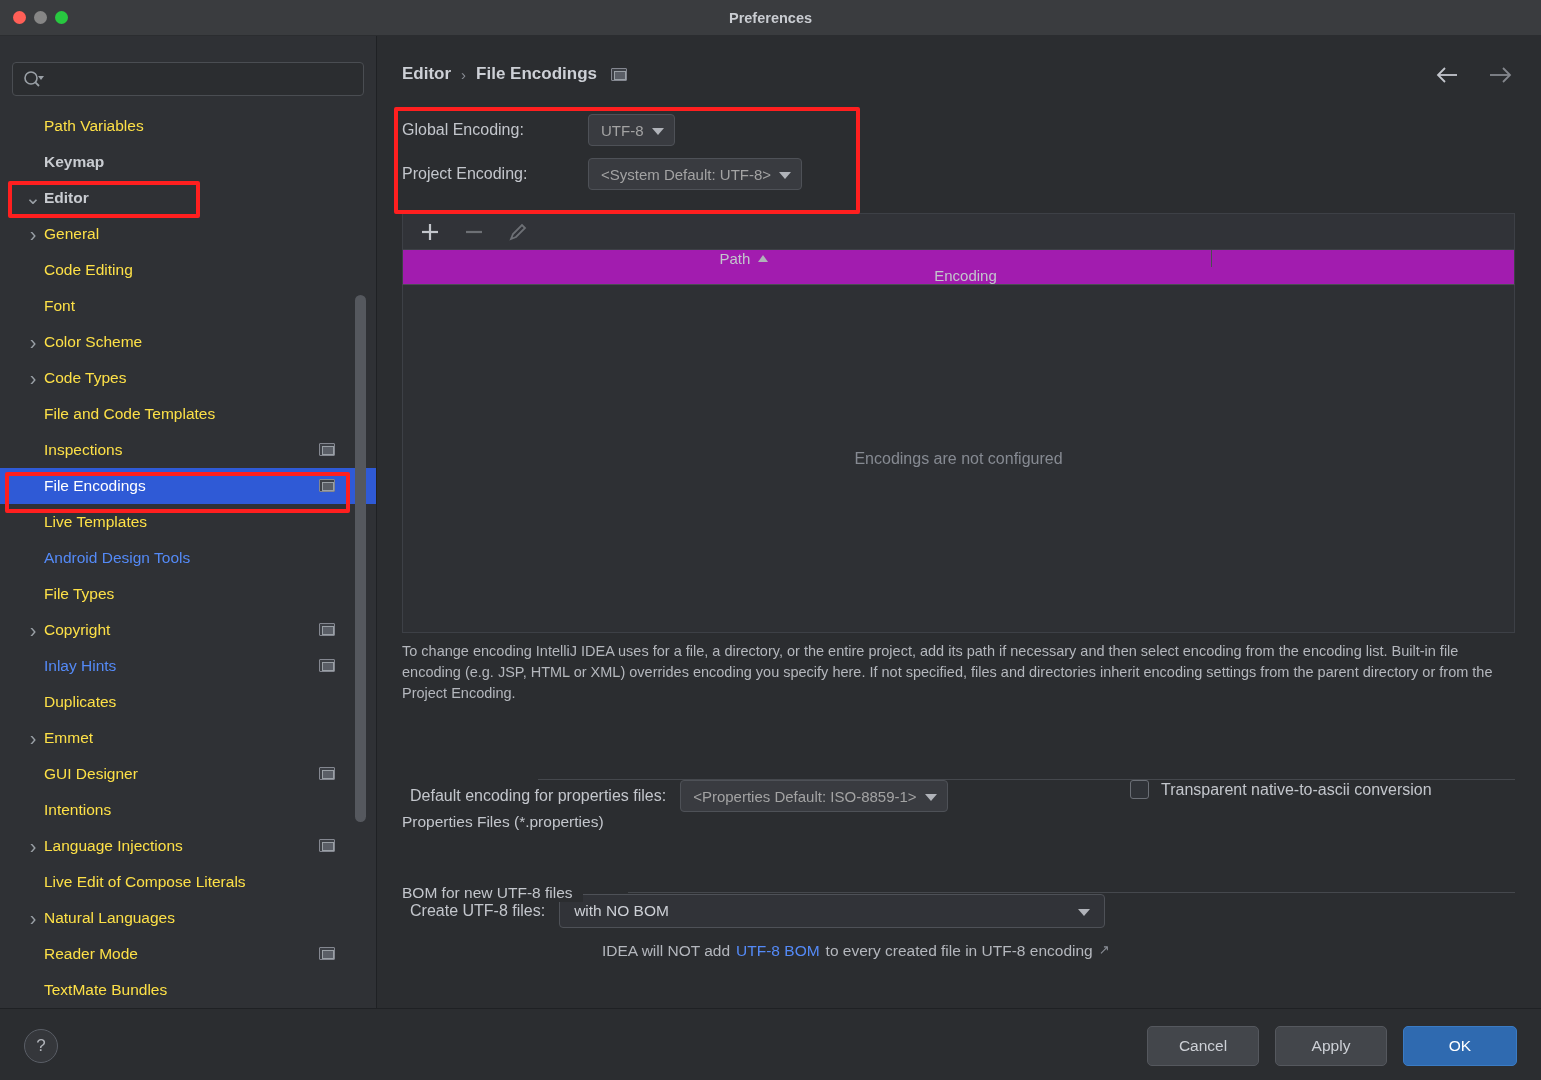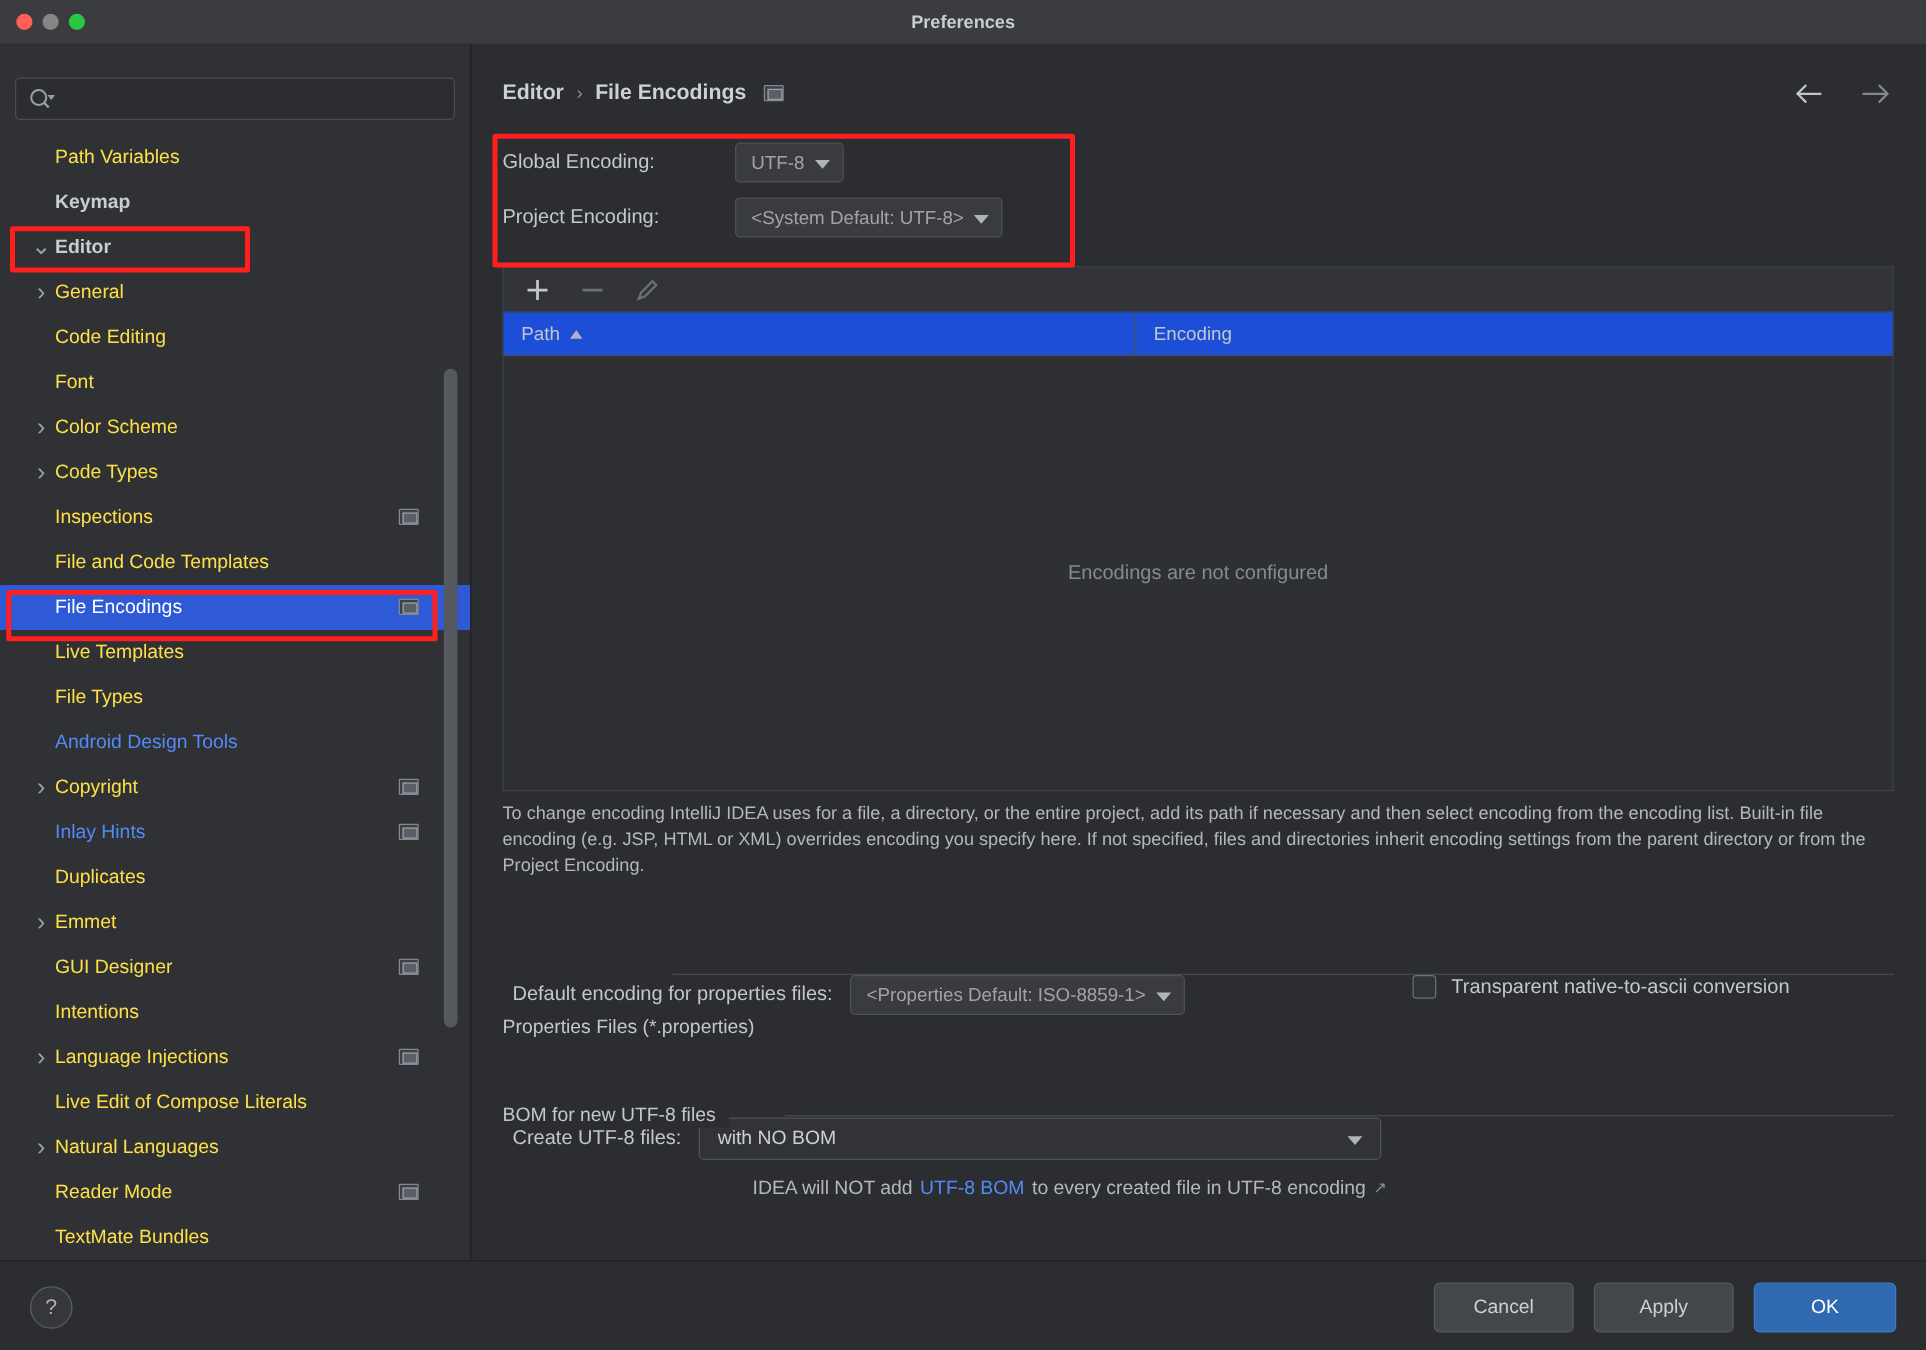--- a/index.html
+++ b/index.html
@@ -140,22 +140,22 @@
   
   .tbl-toolbar {
     position: absolute; left: 24px; top: 177px; width: 1113px; height: 36px;
     background: #313338; border: 1px solid #3d4046; border-bottom: none;
     display: flex; align-items: center; gap: 22px; padding-left: 16px;
   }
   .tb-btn { width: 22px; height: 22px; position: relative; cursor: default; }
 
   .tbl-head {
     position: absolute; left: 24px; top: 213px; width: 1113px; height: 36px;
-    background: #1d4ed8; border: 1px solid #3d4046; border-bottom: 1px solid #4a4d52;
-    display: flex; align-items: center;
+    background: #a21caf; border: 1px solid #3d4046; border-bottom: 1px solid #4a4d52;
+    display: flex; align-items: center; flex-direction: column;
   }
   .th {
     font-size: 15px; color: #c3c6cc; height: 100%;
     display: flex; align-items: center; padding-left: 14px;
   }
   .th.path { width: 506px; border-right: 1px solid #4a4d52; gap: 8px; }
   .th.enc { flex: 1; }
   .sort-arrow {
     width: 0; height: 0; border-left: 5px solid transparent;
     border-right: 5px solid transparent; border-bottom: 7px solid #b0b3b9;
@@ -287,43 +287,43 @@
         <div class="tree-item depth1">
           <span class="chev" style="font-size: 20px;">›</span>
           <span class="lbl">Color Scheme</span>
         </div>
         <div class="tree-item depth1">
           <span class="chev" style="font-size: 20px;">›</span>
           <span class="lbl">Code Types</span>
         </div>
         <div class="tree-item depth1">
           <span class="chev"></span>
+          <span class="lbl">File and Code Templates</span>
+        </div>
+        <div class="tree-item depth1">
+          <span class="chev"></span>
           <span class="lbl">Inspections</span>
           <span class="badge-icon"></span>
         </div>
-        <div class="tree-item depth1">
-          <span class="chev"></span>
-          <span class="lbl">File and Code Templates</span>
-        </div>
         <div class="tree-item depth1 selected">
           <span class="chev"></span>
           <span class="lbl">File Encodings</span>
           <span class="badge-icon"></span>
         </div>
         <div class="tree-item depth1">
           <span class="chev"></span>
           <span class="lbl">Live Templates</span>
         </div>
+        <div class="tree-item depth1 blue">
+          <span class="chev"></span>
+          <span class="lbl">Android Design Tools</span>
+        </div>
         <div class="tree-item depth1">
           <span class="chev"></span>
           <span class="lbl">File Types</span>
-        </div>
-        <div class="tree-item depth1 blue">
-          <span class="chev"></span>
-          <span class="lbl">Android Design Tools</span>
         </div>
         <div class="tree-item depth1">
           <span class="chev" style="font-size: 20px;">›</span>
           <span class="lbl">Copyright</span>
           <span class="badge-icon"></span>
         </div>
         <div class="tree-item depth1 blue">
           <span class="chev"></span>
           <span class="lbl">Inlay Hints</span>
           <span class="badge-icon"></span>

